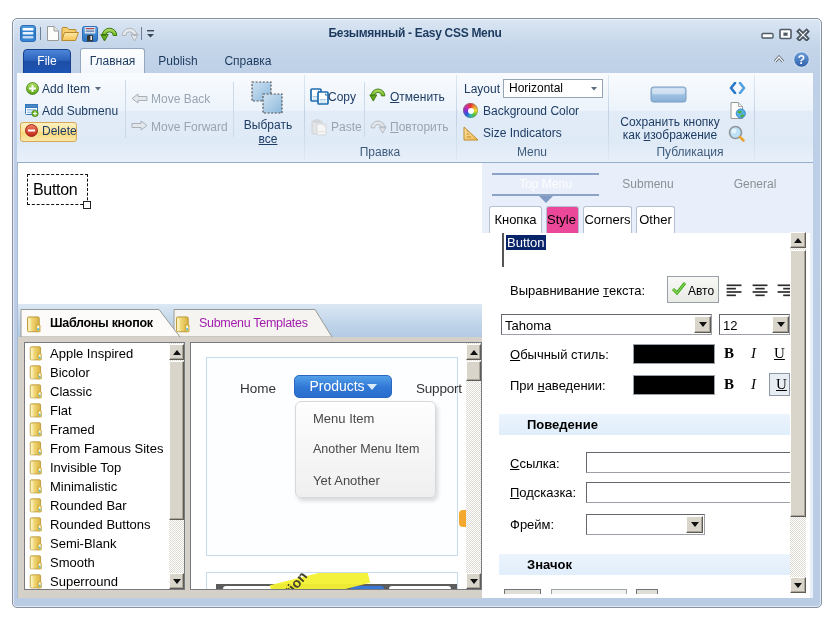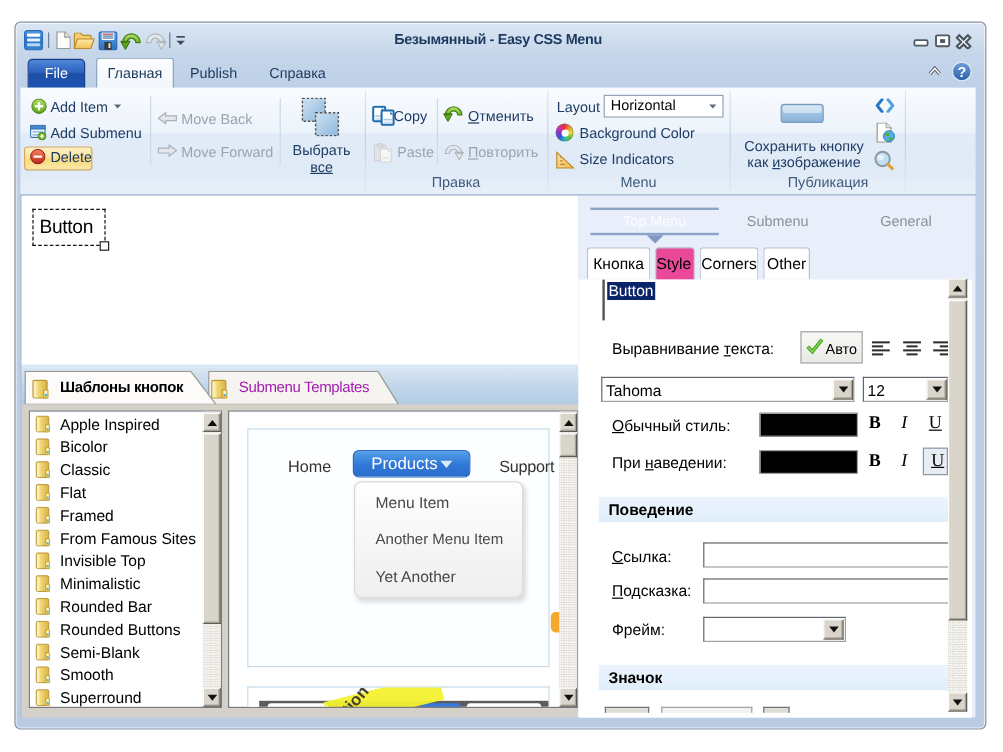--- a/index.html
+++ b/index.html
@@ -31,21 +31,21 @@
 u{text-decoration:underline;}
 
 .sbtrack{position:absolute;background:repeating-conic-gradient(#ffffff 0% 25%,#dedbd2 0% 50%);background-size:2px 2px;}
 .b3d{position:absolute;background:#d9d5cb;border-top:1px solid #fffefb;border-left:1px solid #fffefb;border-right:1px solid #5e5c55;border-bottom:1px solid #5e5c55;box-shadow:inset -1px -1px 0 #a9a59b;box-sizing:border-box;}
 .arr{position:absolute;width:0;height:0;}
 .sunk{position:absolute;background:#fff;border:1px solid #777b80;box-sizing:border-box;}
 .inp{position:absolute;background:#fff;border:1px solid #63676d;border-right-color:#9da1a7;border-bottom-color:#9da1a7;box-sizing:border-box;}
 .lrow{position:absolute;left:50px;font-size:13px;color:#000;white-space:nowrap;}
 .fold{position:absolute;width:14px;height:15px;}
 .plbl{position:absolute;font-size:13px;color:#000;}
-.hdr{position:absolute;left:499px;width:292px;height:21px;background:linear-gradient(#ecf4fd,#e0eefb);font-size:13px;font-weight:bold;color:#000;line-height:22px;padding-left:8px;box-sizing:border-box;}
+.hdr{position:absolute;left:499px;width:292px;height:21px;background:linear-gradient(#ecf4fd,#e0eefb);font-size:13px;font-weight:bold;color:#000;line-height:22px;padding-left:28px;box-sizing:border-box;}
 </style>
 </head>
 <body>
 <div id="win"></div>
 <div class="ttl">
 
 <svg width="0" height="0" style="position:absolute">
  <defs>
   <linearGradient id="fg1" x1="0" y1="0" x2="1" y2="0">
    <stop offset="0" stop-color="#f5e48e"></stop>

